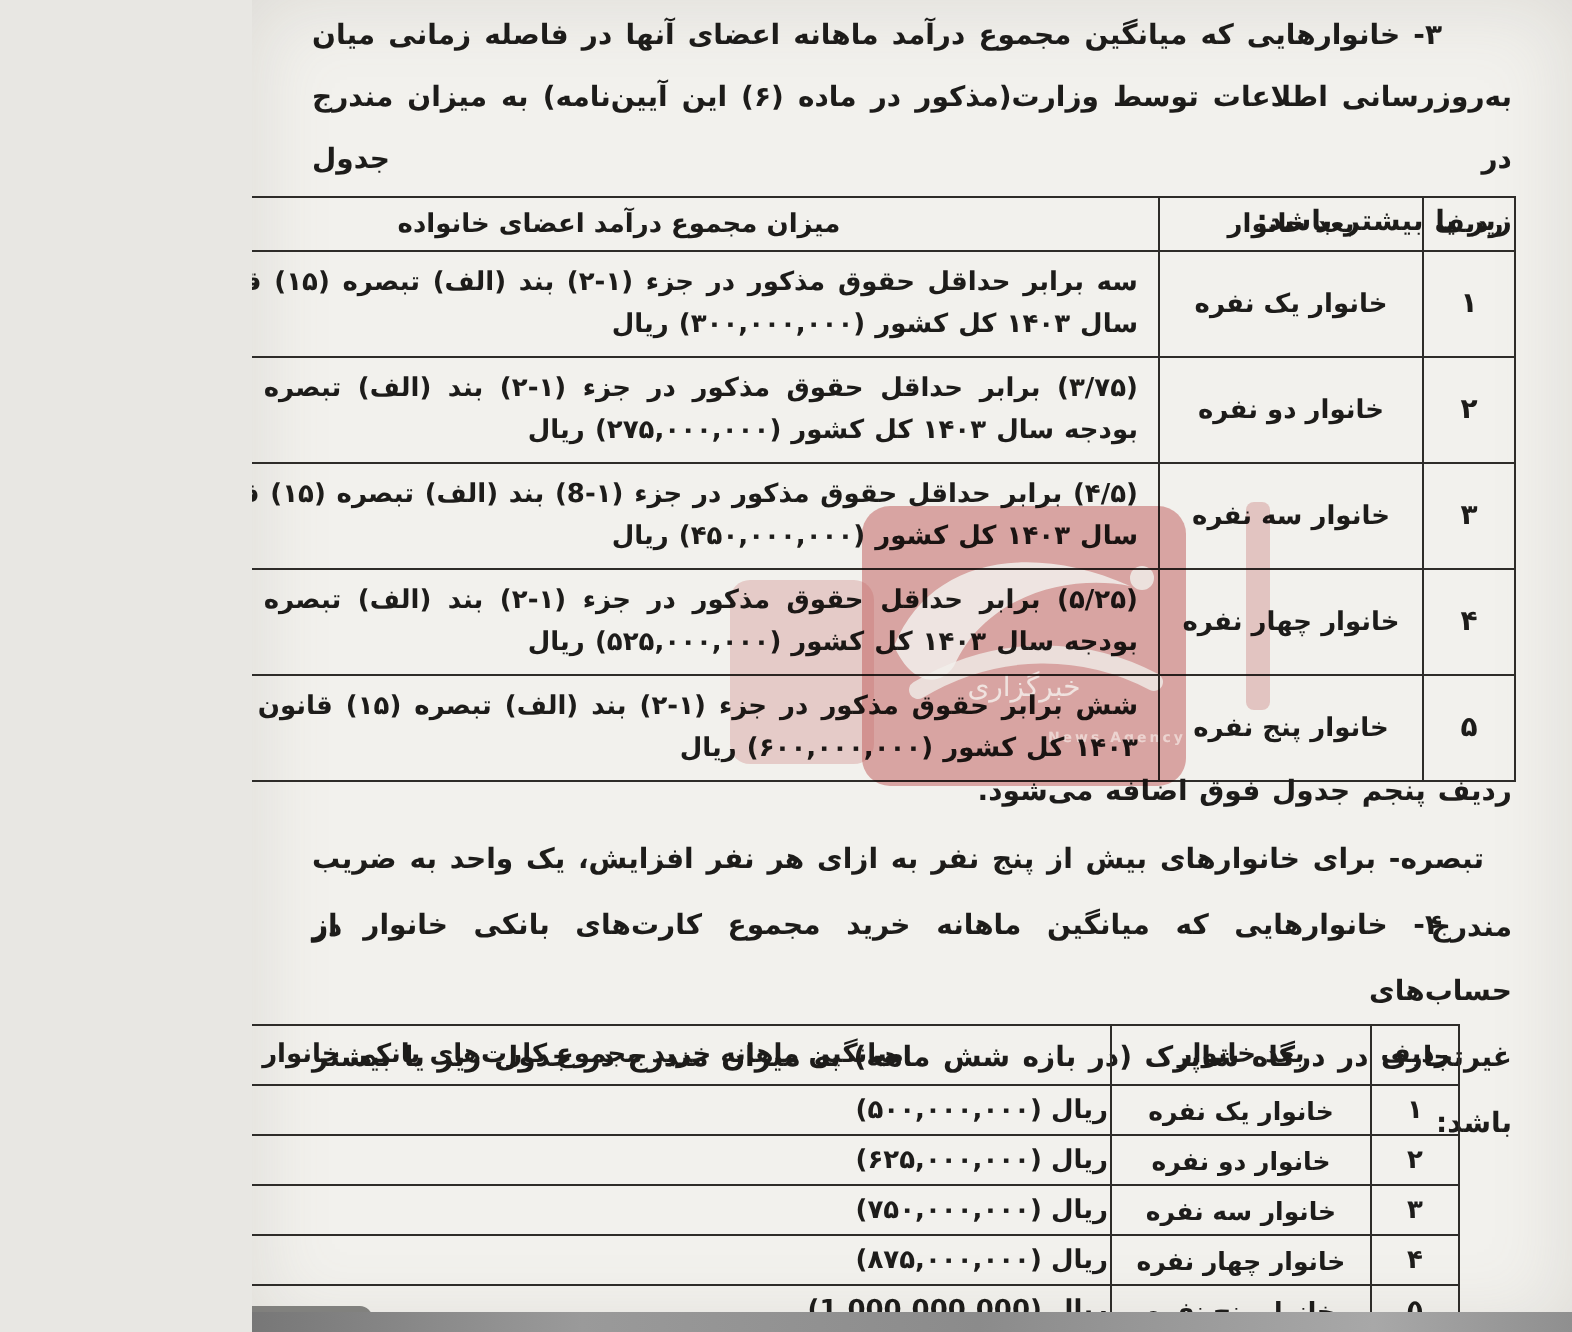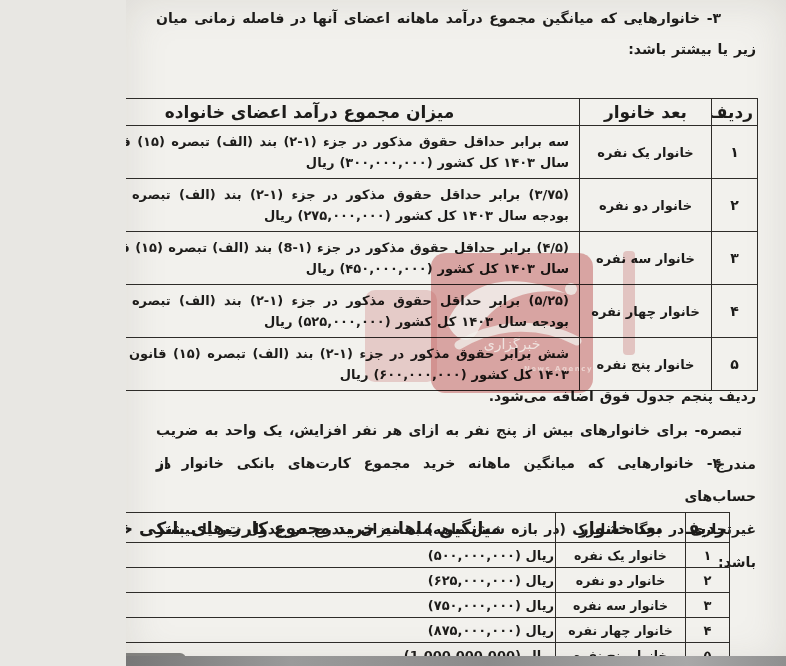--- a/index.html
+++ b/index.html
@@ -31,21 +31,21 @@
   .indent{text-indent:35px;}
   .indent-sm{text-indent:14px;}
   .p3{top:3px;}
   .pnote{top:379px;}
   .pnote .tline{line-height:34px;}
   .p4{top:447px;}
   .p4 .tline{line-height:33px;}
   
   table{border-collapse:collapse;table-layout:fixed;position:absolute;background:transparent;}
   th,td{border:1.6px solid #2e2c29;vertical-align:middle;overflow:hidden;}
-  th{font-size:17px;font-weight:700;text-align:center;padding:1px 4px;}
+  th{font-size:13px;font-weight:700;text-align:center;padding:1px 4px;}
   .t1{top:98px;right:28px;width:718px;}
   .t1 col.c-no{width:46px;}
   .t1 col.c-size{width:132px;}
   .t1 col.c-amount{width:540px;}
   .t1 thead th{height:24px;}
   .t1 td{height:48px;font-size:13px;}
   .t1 td.no{text-align:center;font-size:14px;}
   .t1 td.size{text-align:center;}
   .t1 td.amount{
     padding:2px 10px;
@@ -106,20 +106,21 @@
     background:#6f6e6c;border-radius:0 6px 0 0;opacity:.85;
   }
 </style>
 </head>
 <body>
 
 <div class="page">
 
   <div class="para p3">
     <div class="tline indent">۳- خانوارهایی که میانگین مجموع درآمد ماهانه اعضای آنها در فاصله زمانی میان</div>
+    <div class="tline">به‌روزرسانی اطلاعات توسط وزارت(مذکور در ماده (۶) این آیین‌نامه) به میزان مندرج در جدول</div>
     <div class="tline lastline">زیر یا بیشتر باشد:</div>
   </div>
 
   <table class="t1">
     <colgroup>
         <col class="c-no">
         <col class="c-size">
         <col class="c-amount">
       </colgroup>
     <thead>

